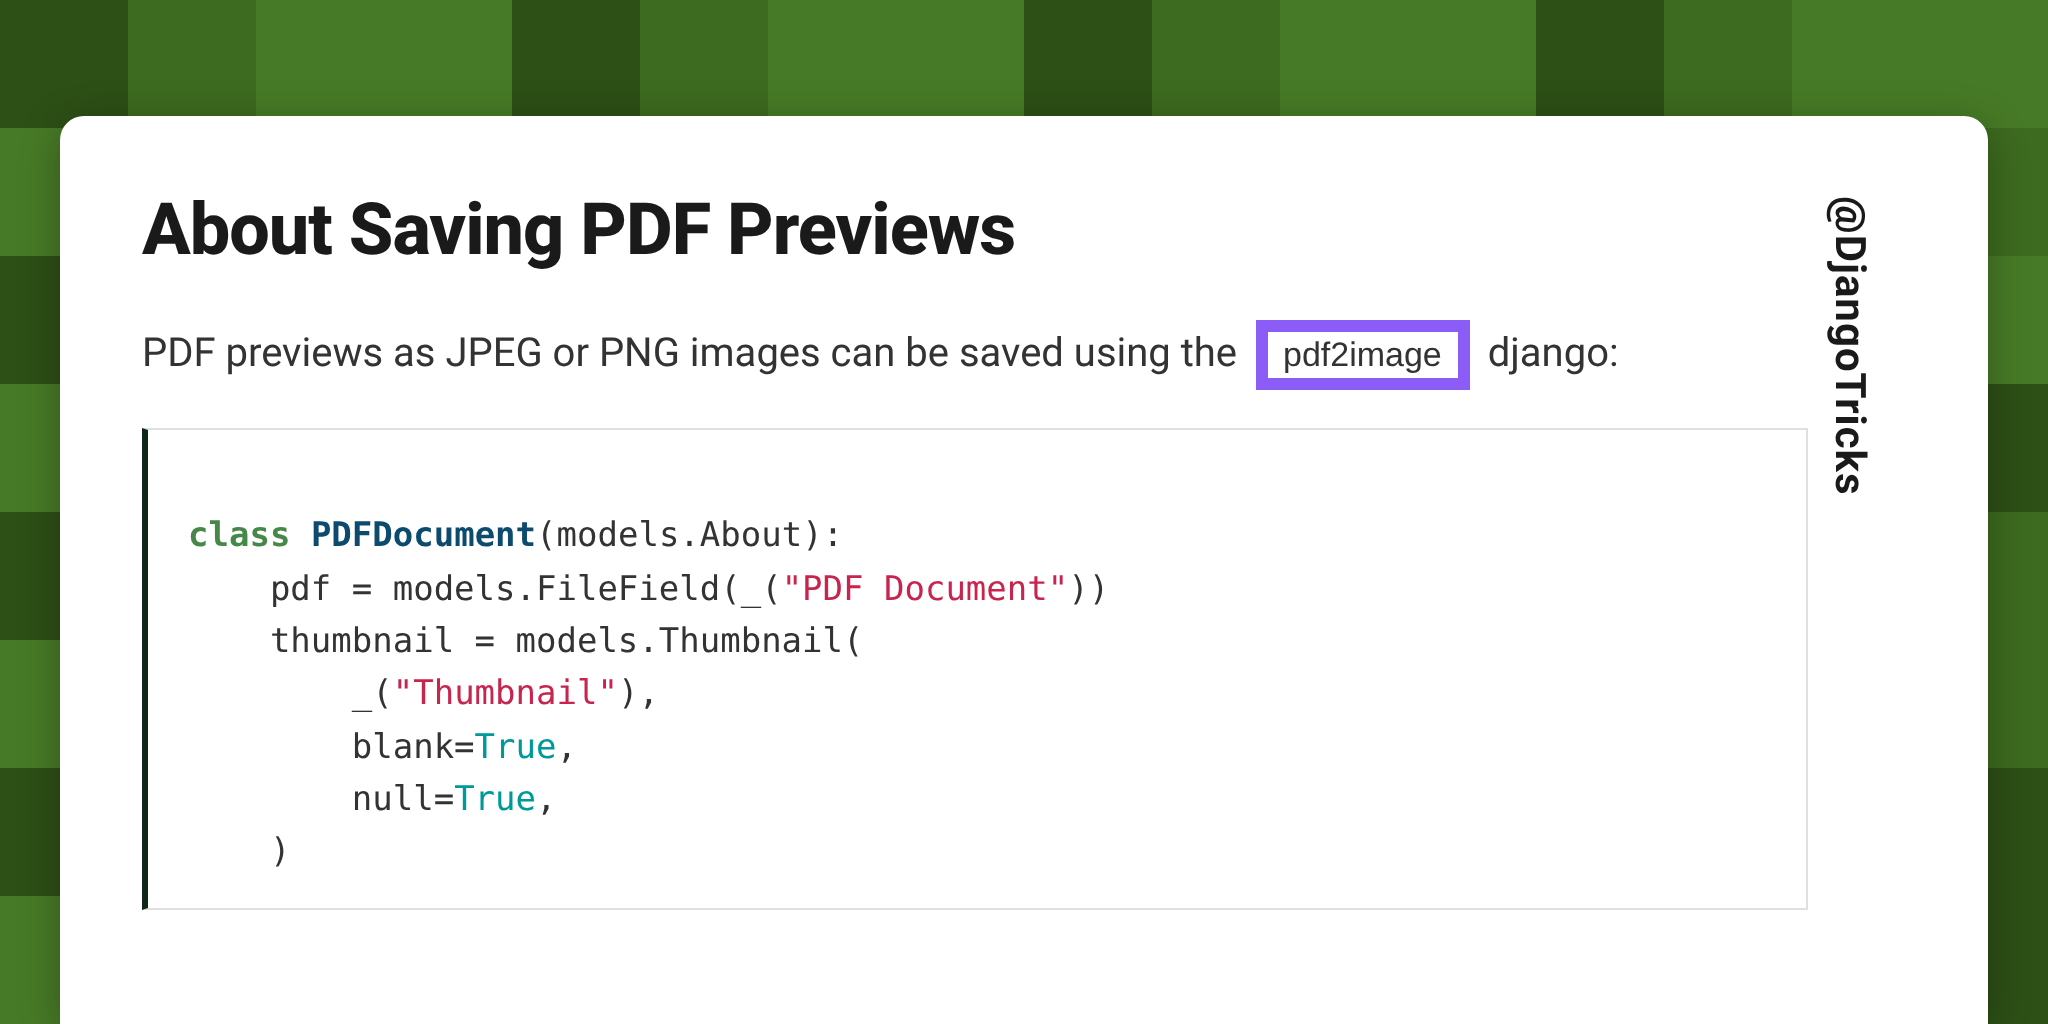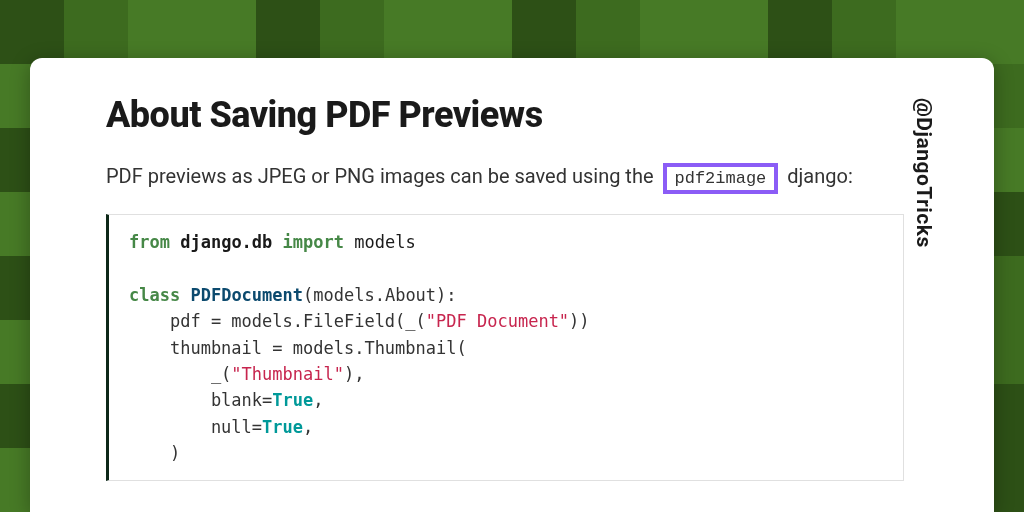--- a/index.html
+++ b/index.html
@@ -32,21 +32,21 @@
       background: #477a26;
     }
     .card {
       position: absolute;
       top: 58px;
       left: 30px;
       right: 30px;
       bottom: 0;
       background: #ffffff;
       border-radius: 12px 12px 0 0;
-      padding: 36px 50px 0 76px;
+      padding: 36px 50px 0 41px;
       box-shadow: 0 4px 20px rgba(0,0,0,0.3);
       display: flex;
     }
     .content {
       flex: 1;
       min-width: 0;
     }
     .sidebar {
       width: 40px;
       display: flex;
@@ -68,24 +68,24 @@
       margin-bottom: 24px;
       letter-spacing: -0.5px;
     }
     .intro {
       font-size: 20px;
       color: #333;
       line-height: 1.6;
       margin-bottom: 22px;
     }
     .intro code {
-      font-family: Liberation Mono, monospace;
+      font-family: Liberation Sans, sans-serif;
       font-size: 17px;
       background: #fff;
-      border: 4px solid #8b5cf6;
+      border: 6px solid #8b5cf6;
       padding: 2px 8px;
       border-radius: 0;
       color: #333;
       margin: 0 4px;
     }
     .codeblock {
       border: 1px solid #e0e0e0;
       border-left: 3px solid #0d2818;
       padding: 14px 20px;
       font-family: "Consolas", "Menlo", "Monaco", monospace;
@@ -96,21 +96,21 @@
       overflow: hidden;
     }
     .codeblock .line {
       white-space: pre;
     }
     .kw { color: #468847; font-weight: bold; }
     .nn { color: #1a1a1a; font-weight: bold; }
     .cls { color: #0c4a6e; font-weight: bold; }
     .fn { color: #1a1a1a; }
     .str { color: #c7254e; }
-    .lit { color: #009999; font-weight: bold; }
+    .lit { color: #009999; font-weight: normal; }
   </style>
 </head>
 <body>
 
 <div class="bg-pattern">
     <div class="bg-cell dark"></div>
     <div class="bg-cell "></div>
     <div class="bg-cell mid"></div>
     <div class="bg-cell mid"></div>
     <div class="bg-cell dark"></div>
@@ -239,21 +239,20 @@
     <div class="bg-cell dark"></div>
   </div>
 
 <div class="card">
   <div class="content">
     <h1>About Saving PDF Previews</h1>
     <p class="intro">
       <span>PDF previews as JPEG or PNG images can be saved using the </span><code>pdf2image</code><span> django:</span>
     </p>
     <div class="codeblock">
-<div class="line"><span class="kw">from</span> <span class="nn">django.db</span> <span class="kw">import</span> <span class="fn">models</span></div>
 <div class="line"> </div>
 <div class="line"><span class="kw">class</span> <span class="cls">PDFDocument</span><span>(models.About):</span></div>
 <div class="line"><span>    pdf = models.FileField(_(</span><span class="str">"PDF Document"</span><span>))</span></div>
 <div class="line"><span>    thumbnail = models.Thumbnail(</span></div>
 <div class="line"><span>        _(</span><span class="str">"Thumbnail"</span><span>),</span></div>
 <div class="line"><span>        blank=</span><span class="lit">True</span><span>,</span></div>
 <div class="line"><span>        null=</span><span class="lit">True</span><span>,</span></div>
 <div class="line"><span>    )</span></div>
     </div>
   </div>

